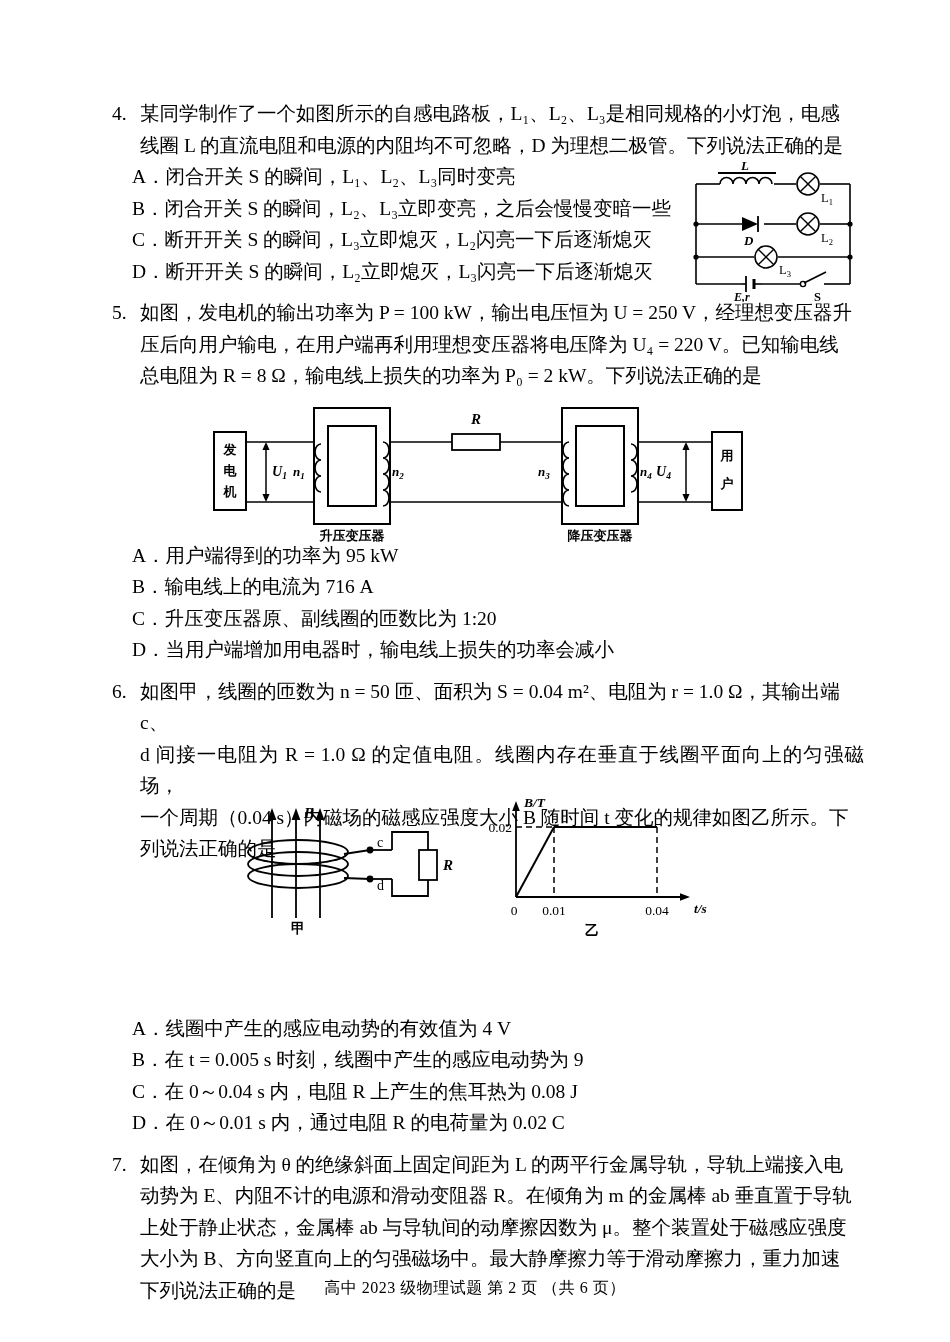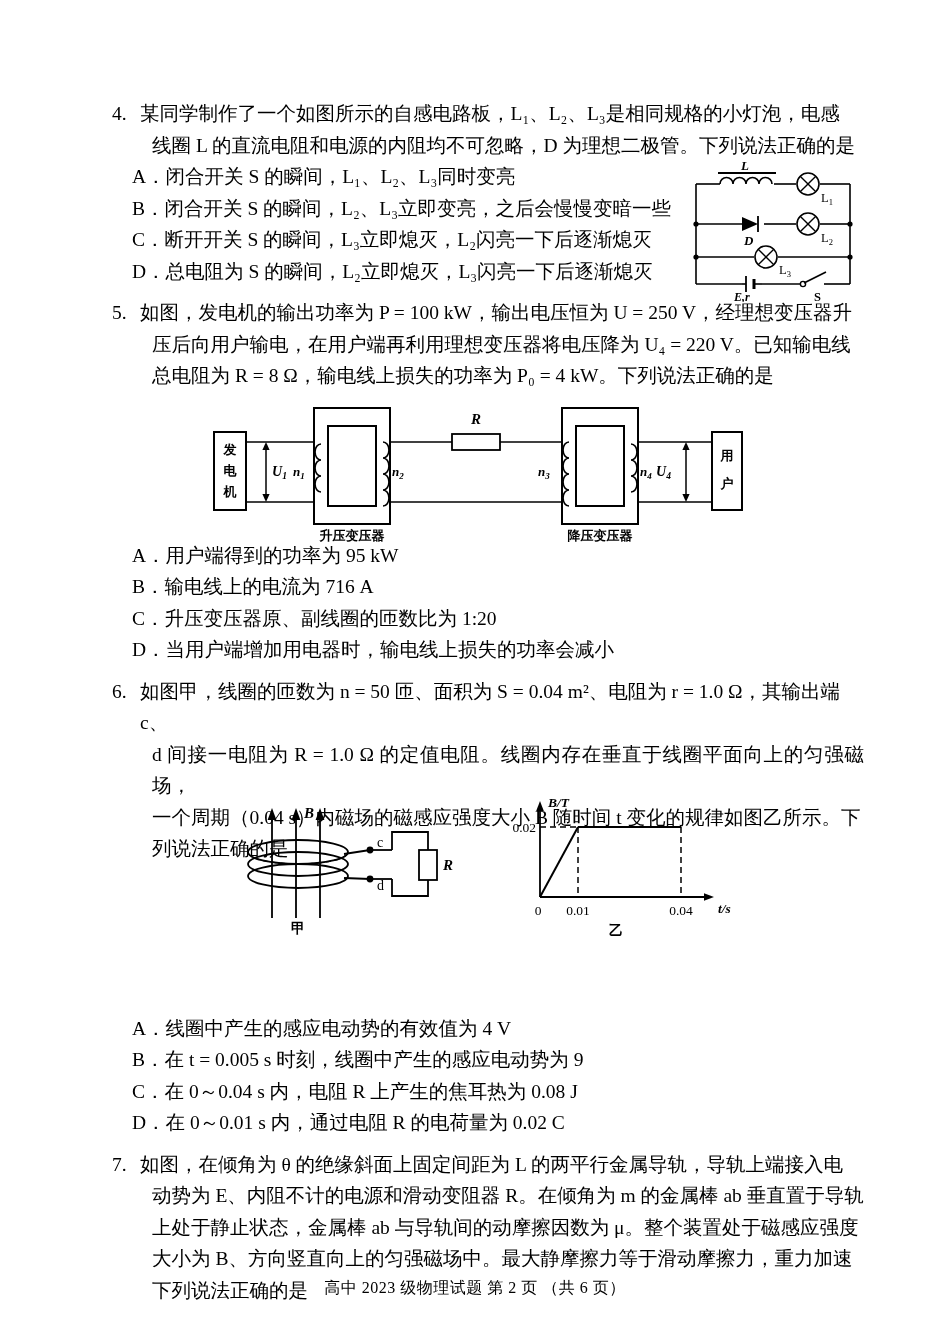--- a/index.html
+++ b/index.html
@@ -50,21 +50,21 @@
     flex: 1 1 auto;
     white-space: normal;
   }
   .para {
     font-size: 19.5px;
     line-height: 31.5px;
     text-align: justify;
     text-justify: inter-ideograph;
   }
   .indent {
-    margin-left: 40px;
+    margin-left: 28px;
   }
   .opt {
     margin-left: 20px;
     font-size: 19.5px;
     line-height: 31.5px;
     white-space: nowrap;
   }
 
   
   .fig-q4 {
@@ -83,21 +83,21 @@
   }
   .fig-q6a {
     position: absolute;
     left: 232px;
     top: 800px;
     width: 250px;
     height: 136px;
   }
   .fig-q6b {
     position: absolute;
-    left: 496px;
+    left: 472px;
     top: 795px;
     width: 256px;
     height: 142px;
   }
   .fig svg { display: block; }
 
   
   .footer {
     position: absolute;
     left: 0;
@@ -117,30 +117,30 @@
 
     <div class="q">
       <div class="qline">
         <span class="qnum">4.</span>
         <span class="qbody">某同学制作了一个如图所示的自感电路板，L₁、L₂、L₃是相同规格的小灯泡，电感</span>
       </div>
       <div class="para indent">线圈 L 的直流电阻和电源的内阻均不可忽略，D 为理想二极管。下列说法正确的是</div>
       <div class="opt">A．闭合开关 S 的瞬间，L₁、L₂、L₃同时变亮</div>
       <div class="opt">B．闭合开关 S 的瞬间，L₂、L₃立即变亮，之后会慢慢变暗一些</div>
       <div class="opt">C．断开开关 S 的瞬间，L₃立即熄灭，L₂闪亮一下后逐渐熄灭</div>
-      <div class="opt">D．总电阻为 S 的瞬间，L₂立即熄灭，L₃闪亮一下后逐渐熄灭</div>
+      <div class="opt">D．断开开关 S 的瞬间，L₂立即熄灭，L₃闪亮一下后逐渐熄灭</div>
     </div>
 
     <div class="q" style="margin-top:10px;">
       <div class="qline">
         <span class="qnum">5.</span>
         <span class="qbody">如图，发电机的输出功率为 P = 100 kW，输出电压恒为 U = 250 V，经理想变压器升</span>
       </div>
       <div class="para indent">压后向用户输电，在用户端再利用理想变压器将电压降为 U₄ = 220 V。已知输电线</div>
-      <div class="para indent">总电阻为 R = 8 Ω，输电线上损失的功率为 P₀ = 4 kW。下列说法正确的是</div>
+      <div class="para indent">总电阻为 R = 8 Ω，输电线上损失的功率为 P₀ = 2 kW。下列说法正确的是</div>
       <div style="height:148px;"></div>
       <div class="opt">A．用户端得到的功率为 95 kW</div>
       <div class="opt">B．输电线上的电流为 716 A</div>
       <div class="opt">C．升压变压器原、副线圈的匝数比为 1:20</div>
       <div class="opt">D．当用户端增加用电器时，输电线上损失的功率会减小</div>
     </div>
 
     <div class="q" style="margin-top:10px;">
       <div class="qline">
         <span class="qnum">6.</span>

